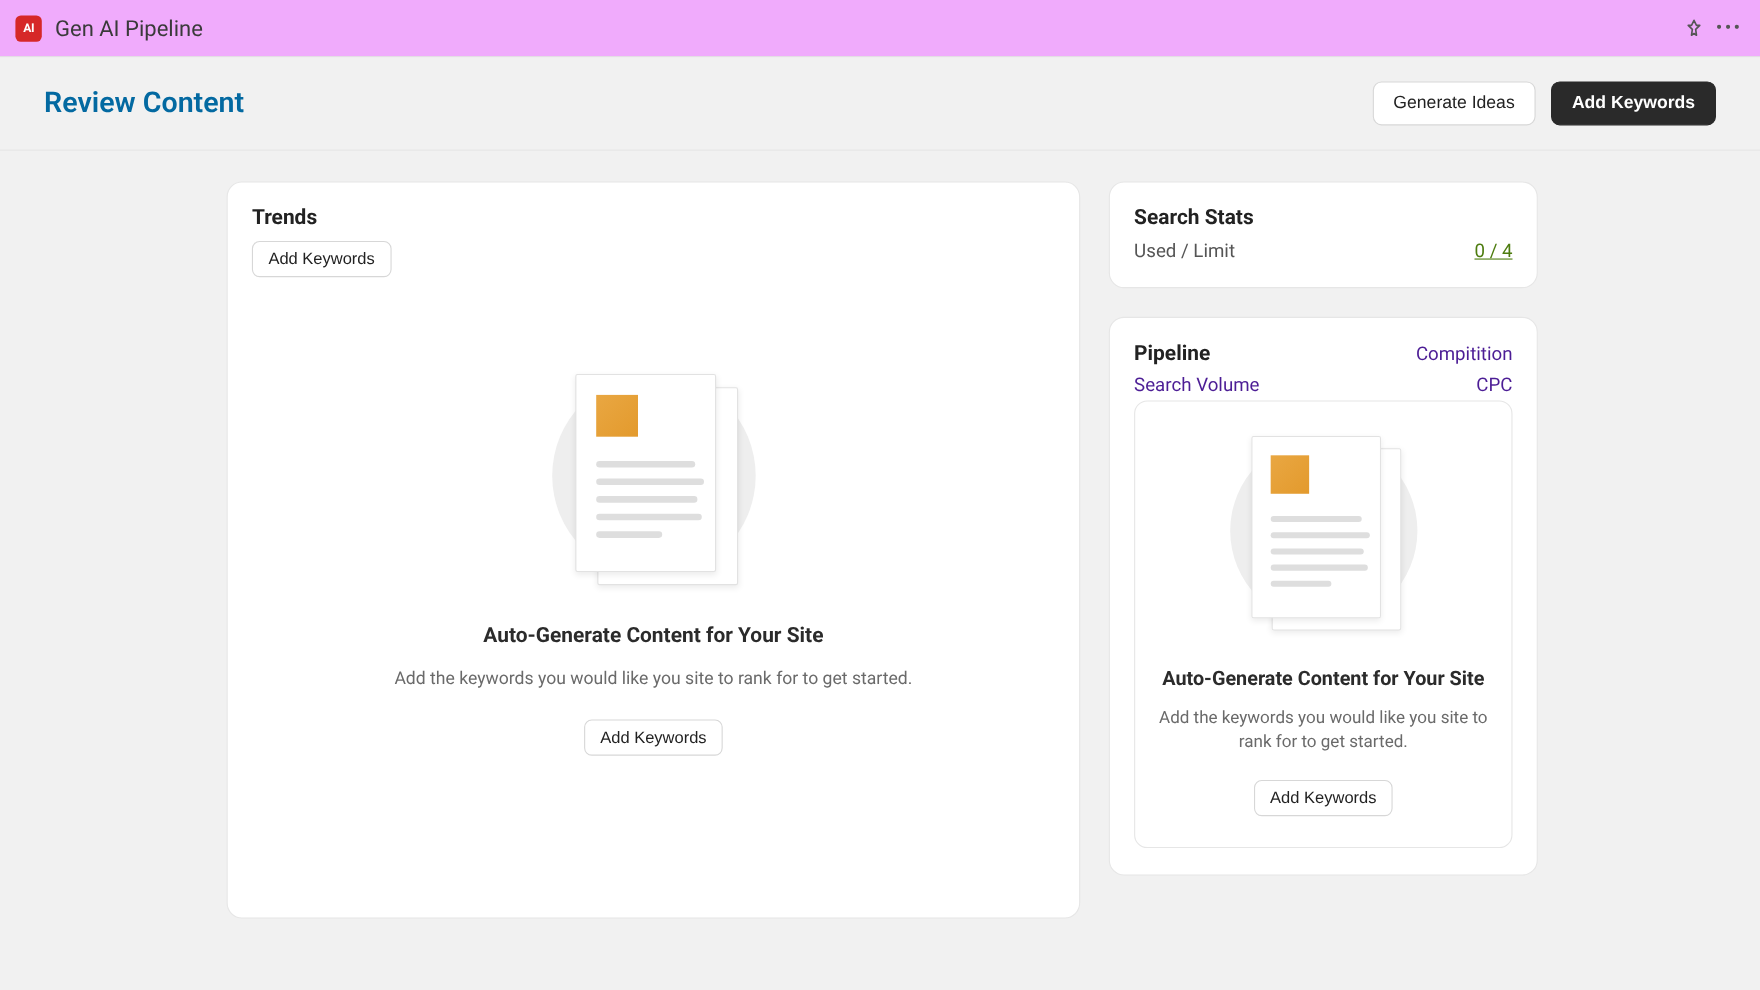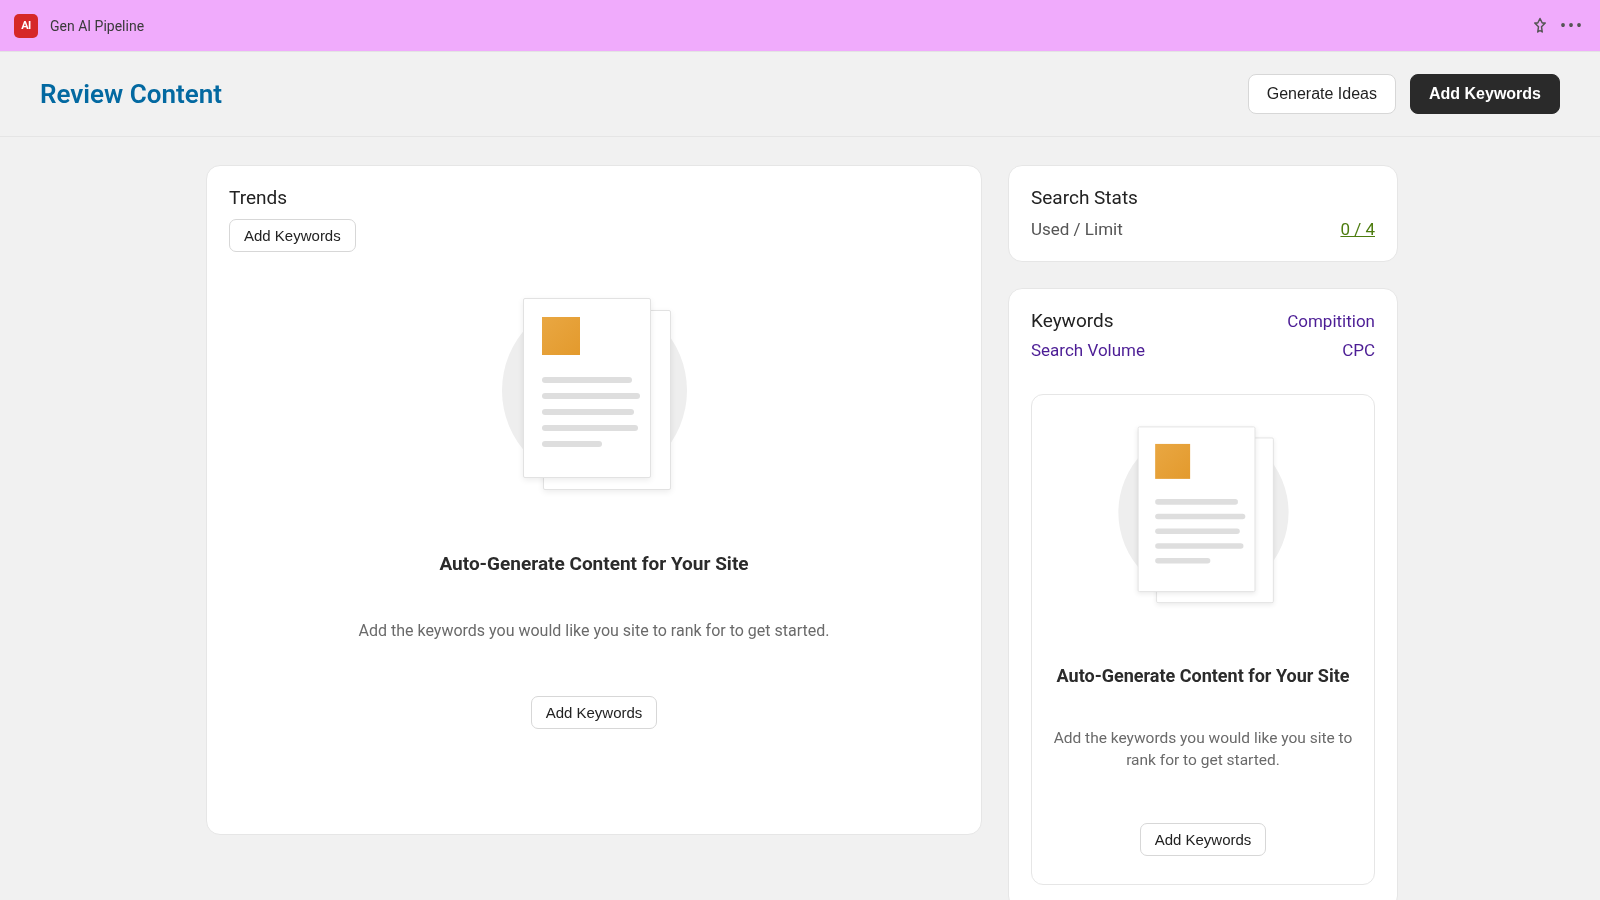--- a/index.html
+++ b/index.html
@@ -24,21 +24,21 @@
   .app-logo {
     width: 24px; height: 24px;
     background: #d62828;
     border-radius: 5px;
     display: flex; align-items: center; justify-content: center;
     font-size: 11px; font-weight: 700; color: #fff;
     letter-spacing: -0.5px;
     margin-right: 12px;
   }
   .app-title {
-    font-size: 14px;
+    font-size: 20px;
     color: #3a3a3a;
   }
   .app-bar .spacer { flex: 1; }
   .pin-icon, .more-icon {
     width: 28px; height: 28px;
     display: flex; align-items: center; justify-content: center;
     color: #555;
     cursor: pointer;
     border-radius: 4px;
   }
@@ -93,38 +93,37 @@
   .col-right { width: 390px; display: flex; flex-direction: column; gap: 26px; }
 
   .card {
     background: #fff;
     border: 1px solid #e6e6e6;
     border-radius: 14px;
     padding: 20px 22px;
   }
   .card-title {
     font-size: 19px;
-    font-weight: 400;
+    font-weight: 700;
     color: #222;
     margin-bottom: 6px;
   }
 
   
   .trends-card { height: 670px; display: flex; flex-direction: column; }
   .trends-card .add-kw-top { margin-top: 4px; margin-bottom: 18px; align-self: flex-start; }
 
   .empty-state {
     flex: 1;
     display: flex;
     flex-direction: column;
     align-items: center;
     justify-content: center;
     text-align: center;
     padding: 0 40px 60px;
-    gap: 28px;
   }
   .empty-illustration {
     position: relative;
     width: 190px; height: 190px;
     margin-bottom: 38px;
   }
   .empty-illustration .circle {
     position: absolute; inset: 0; margin: auto;
     width: 185px; height: 185px;
     background: #eeeeee;
@@ -179,21 +178,21 @@
     text-decoration: underline;
     cursor: pointer;
   }
 
   
   .keywords-card { padding-bottom: 24px; }
   .kw-header, .kw-sub {
     display: flex; justify-content: space-between; align-items: baseline;
   }
   .kw-header .right, .kw-sub span { font-size: 17px; color: #4c1d95; }
-  .kw-sub { margin-top: 8px; margin-bottom: 34px; }
+  .kw-sub { margin-top: 8px; margin-bottom: 4px; }
 
   .inner-card {
     border: 1px solid #e6e6e6;
     border-radius: 12px;
     padding: 22px 10px 28px;
   }
   .inner-card .empty-illustration { transform: scale(.92); margin-bottom: 30px; }
   .inner-card .empty-state { padding: 0 6px; }
   .inner-card .empty-title { font-size: 18px; margin-bottom: 14px; }
   .inner-card .empty-sub { font-size: 15.5px; margin-bottom: 24px; line-height: 1.4; }
@@ -252,21 +251,21 @@
     <div class="card usage-card">
       <div class="card-title">Search Stats</div>
       <div class="usage-row">
         <span class="usage-label">Used / Limit</span>
         <span class="usage-value">0 / 4</span>
       </div>
     </div>
 
     <div class="card keywords-card">
       <div class="kw-header">
-        <span class="card-title" style="margin-bottom:0">Keywords</span>
+        <span class="card-title" style="margin-bottom:0">Pipeline</span>
         <span class="right">Compitition</span>
       </div>
       <div class="kw-sub">
         <span>Search Volume</span>
         <span>CPC</span>
       </div>
 
       <div class="inner-card">
         <div class="empty-state">
           <div class="empty-illustration">

